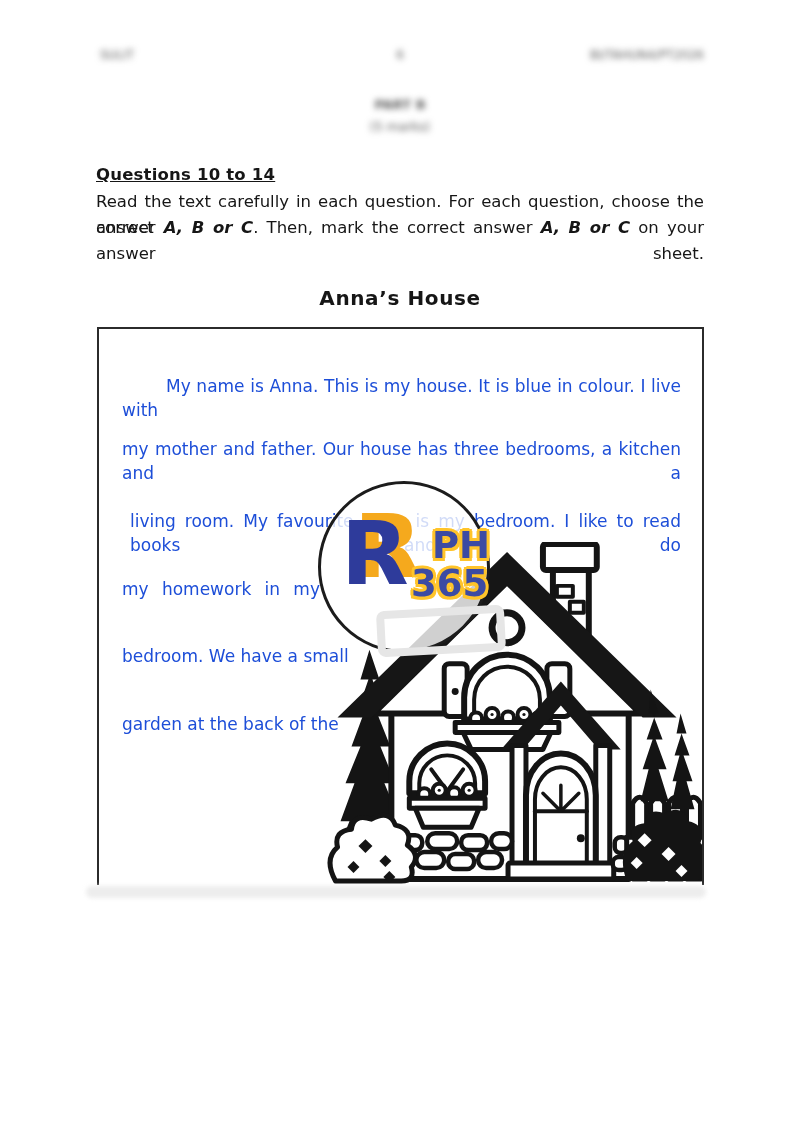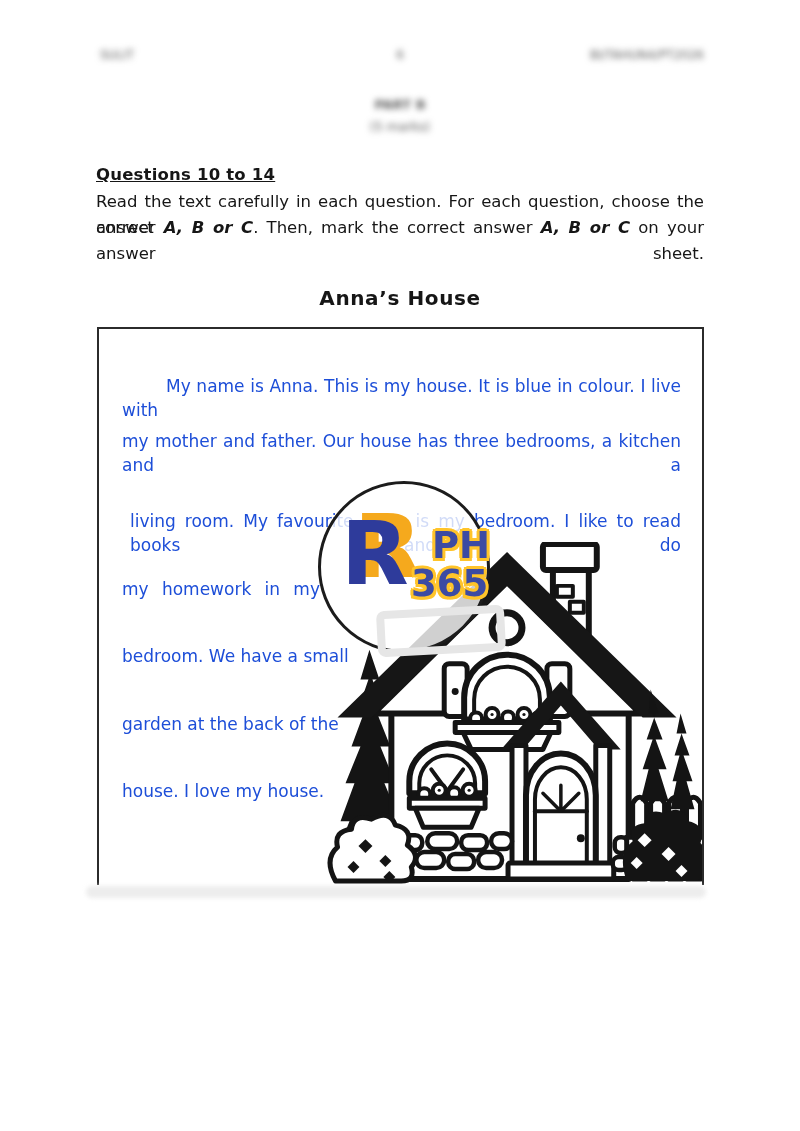--- a/index.html
+++ b/index.html
@@ -26,21 +26,21 @@
   .abc{font-weight:bold;font-style:italic;}
   .story-title{position:absolute;left:0;top:286px;width:800px;text-align:center;
                font-size:20px;font-weight:bold;letter-spacing:.6px;}
   
   .pbox{position:absolute;left:97px;top:327px;width:603px;height:556px;
         border:2px solid #2b2b2b;border-bottom:none;overflow:hidden;background:#fff;}
   .pline{position:absolute;left:23px;right:21px;font-size:17px;line-height:24px;
          color:#1d4ed8;white-space:normal;}
   .just{text-align:justify;text-align-last:justify;}
   .l1{top:45px;}
-  .l2{top:100px;}
+  .l2{top:108px;}
   .l3{top:180px;margin-left:8px;}
   .l4{top:248px;right:auto;width:198px;}
   .l5{top:315px;right:auto;}
   .l6{top:383px;right:auto;}
   .l7{top:450px;right:auto;}
   .indent{display:inline-block;width:44px;}
   
   .house{position:absolute;left:228px;top:213px;width:382px;height:343px;z-index:2;}
   
   .wm{position:absolute;left:219px;top:152px;width:166px;height:166px;border-radius:50%;
@@ -78,21 +78,20 @@
 <div class="story-title">Anna’s House</div>
 
 <div class="pbox">
 
   <div class="pline l1 just"><span class="indent"></span><span>My name is Anna. This is my house. It is blue in colour. I live with</span></div>
   <div class="pline l2 just">my mother and father. Our house has three bedrooms, a kitchen and a</div>
   <div class="pline l3 just">living room. My favourite room is my bedroom. I like to read books and do</div>
   <div class="pline l4 just">my homework in my</div>
   <div class="pline l5">bedroom. We have a small</div>
   <div class="pline l6">garden at the back of the</div>
-  <div class="pline l7">house. I love my house.</div>
 
   <svg class="house" viewBox="0 0 382 344" fill="none" stroke="#141414" stroke-linejoin="round" stroke-linecap="round">
 
     <path fill="#141414" stroke="none" d="M42,108 L52,138 45,138 57,170 49,170 63,205 53,205 68,242 57,242 73,280 62,280 78,315 8,315 22,280 13,280 27,242 18,242 33,205 24,205 37,170 30,170 41,138 33,138 Z"></path>
 
     <rect x="226" y="26" width="36" height="74" fill="#fff" stroke-width="6"></rect>
     <rect x="230" y="44" width="16" height="11" fill="#fff" stroke-width="4"></rect>
     <rect x="243" y="60" width="14" height="11" fill="#fff" stroke-width="4"></rect>
     <rect x="216" y="2" width="54" height="26" rx="3" fill="#fff" stroke-width="6"></rect>
 

